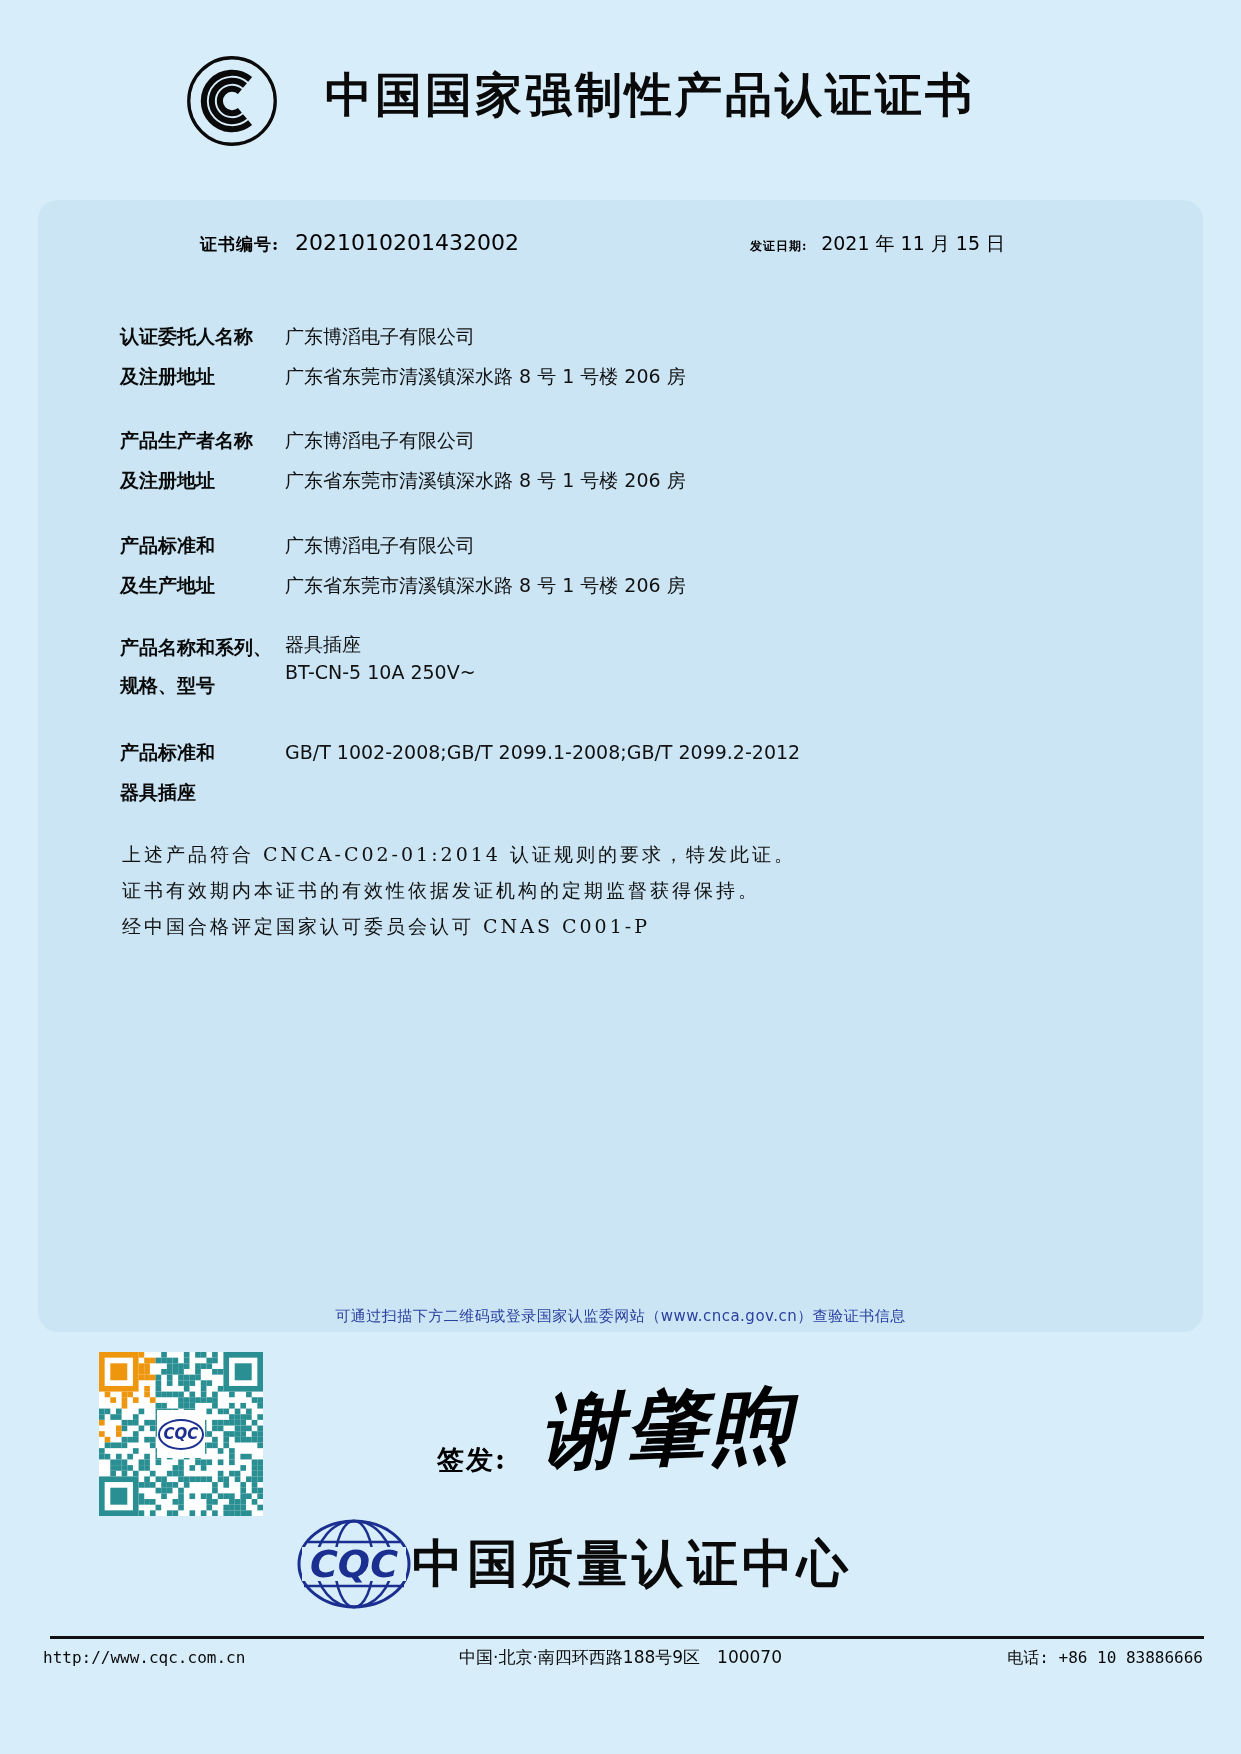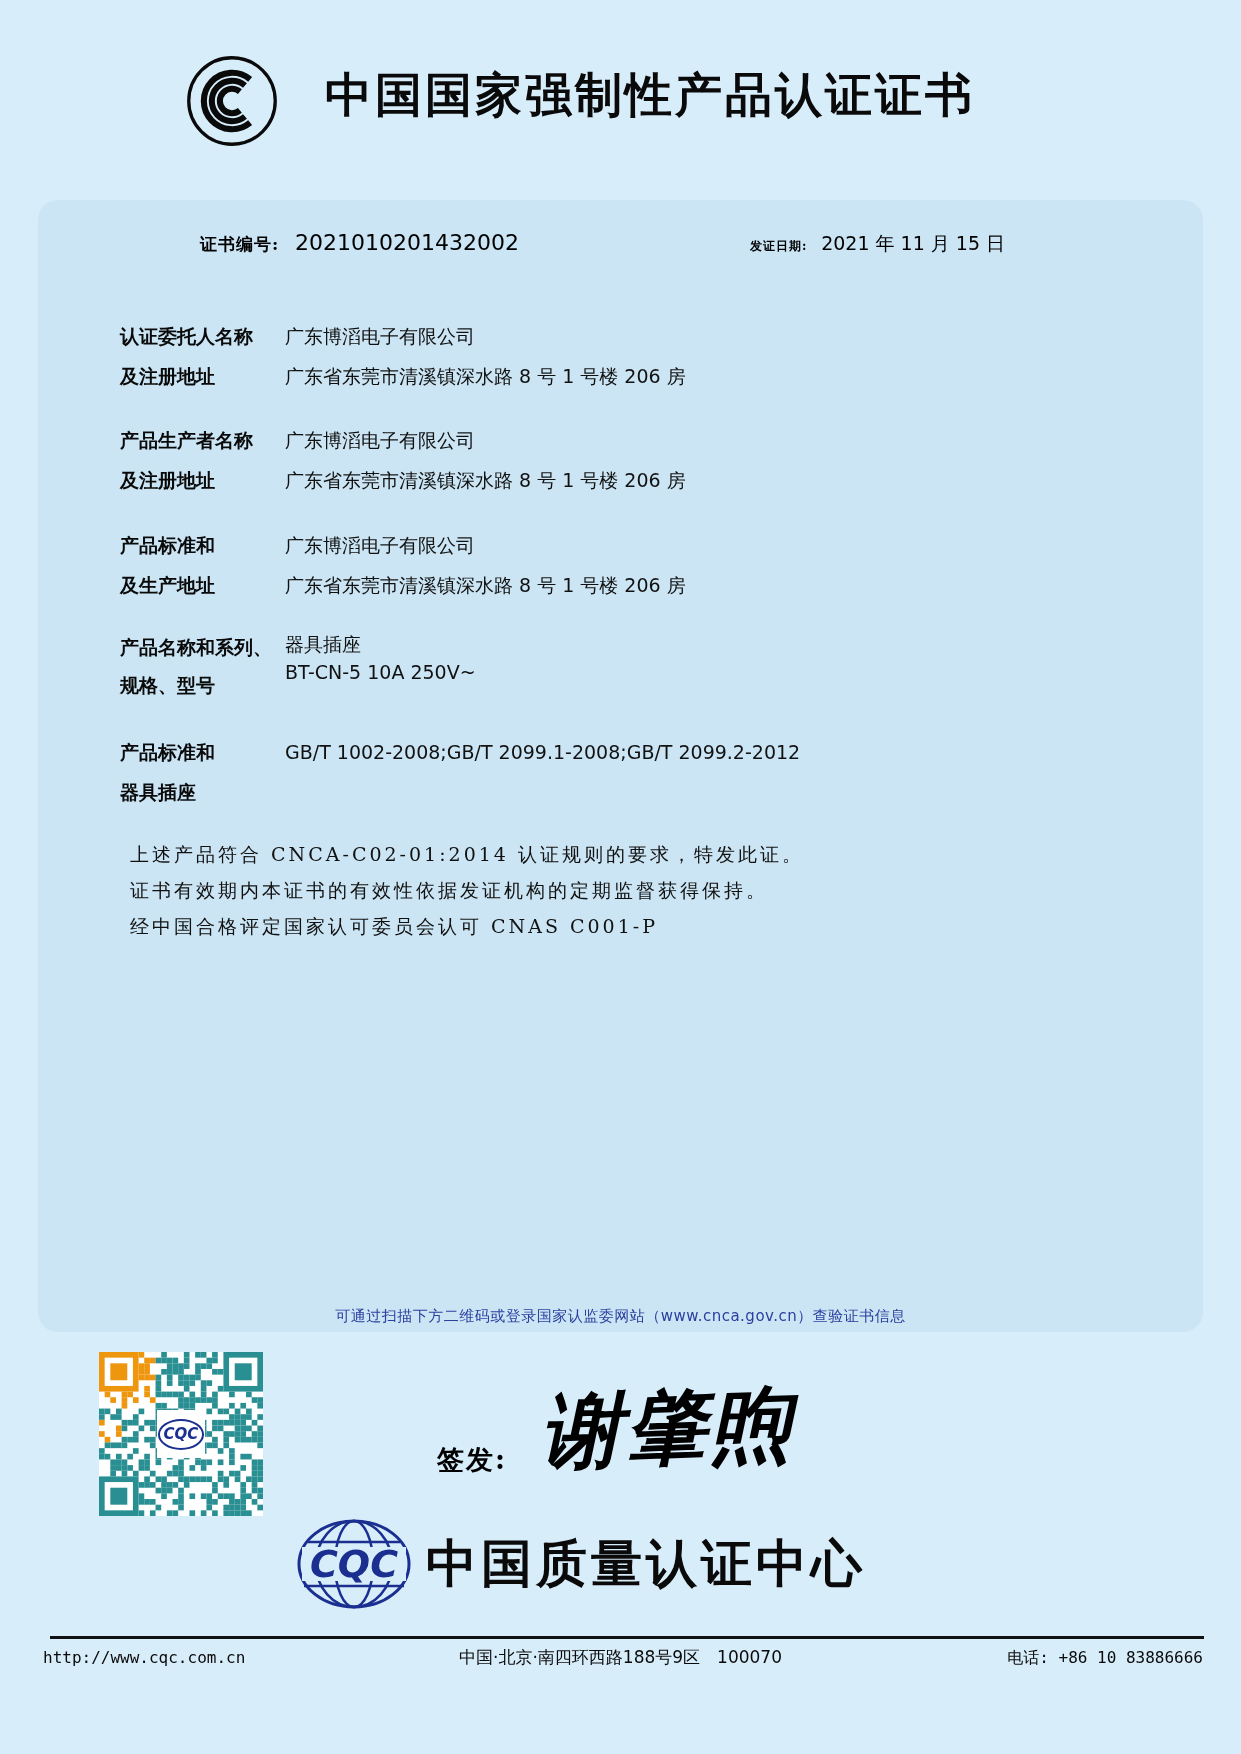--- a/index.html
+++ b/index.html
@@ -26,21 +26,21 @@
   .dates .val{font-size:19px;margin-left:8px;}
 
   .fblock{position:absolute;left:0;width:1100px;}
   .fblock .lblcol{position:absolute;left:82px;top:0;width:190px;font-weight:bold;
       font-size:19px;line-height:40px;color:#0a0a0a;}
   .fblock .valcol{position:absolute;left:247px;top:0;width:820px;font-size:19px;
       line-height:40px;color:#111;}
   .fblock.tightvals .lblcol{line-height:38px;}
   .fblock.tightvals .valcol{line-height:28px;padding-top:2px;}
 
-  .stmt{position:absolute;left:92px;width:1000px;font-size:19px;letter-spacing:3px;
+  .stmt{position:absolute;left:84px;width:1000px;font-size:19px;letter-spacing:3px;
       color:#111;white-space:nowrap;}
   .stmt.kai{font-weight:500;}
 
   .verify-note{position:absolute;left:0;top:1107px;width:100%;text-align:center;
       font-size:15px;color:#2b3f9e;letter-spacing:0.5px;}
 
   
   .qr{position:absolute;left:99px;top:1352px;width:164px;height:164px;background:#ffffff;}
   .qr svg{display:block;}
   .qr-center{position:absolute;left:58px;top:58px;width:48px;height:48px;background:#ffffff;
@@ -50,21 +50,21 @@
 
   .sign-row{position:absolute;left:0;top:1380px;width:981px;height:130px;}
   .sign-label{position:absolute;left:437px;top:62px;font-size:27px;font-weight:bold;letter-spacing:2px;}
   .signature{position:absolute;left:540px;top:-6px;font-size:82px;font-weight:600;
       font-family:"DejaVu Serif","Liberation Serif",serif;font-style:italic;
       transform:rotate(-2deg);letter-spacing:2px;color:#000;white-space:nowrap;}
 
   .issuer-row{position:absolute;left:296px;top:1516px;height:96px;display:flex;align-items:center;}
   .cqc-globe{width:116px;height:92px;}
   .issuer-name{font-size:51px;font-weight:700;color:#0a0a0a;letter-spacing:4px;
-      margin-left:14px;white-space:nowrap;}
+      white-space:nowrap;}
 
   
   .footer-rule{position:absolute;left:50px;top:1636px;width:1154px;height:3px;background:#111;}
   .footer{position:absolute;left:0;top:1646px;width:1241px;height:30px;font-size:16px;color:#0a0a0a;}
   .footer .site{position:absolute;left:43px;top:2px;font-family:"DejaVu Sans Mono","Liberation Mono",monospace;}
   .footer .addr{position:absolute;left:0;top:0;width:100%;text-align:center;font-size:17px;}
   .footer .tel{position:absolute;right:38px;top:2px;font-family:"DejaVu Sans Mono","Liberation Mono",monospace;}
 </style>
 </head>
 <body>

